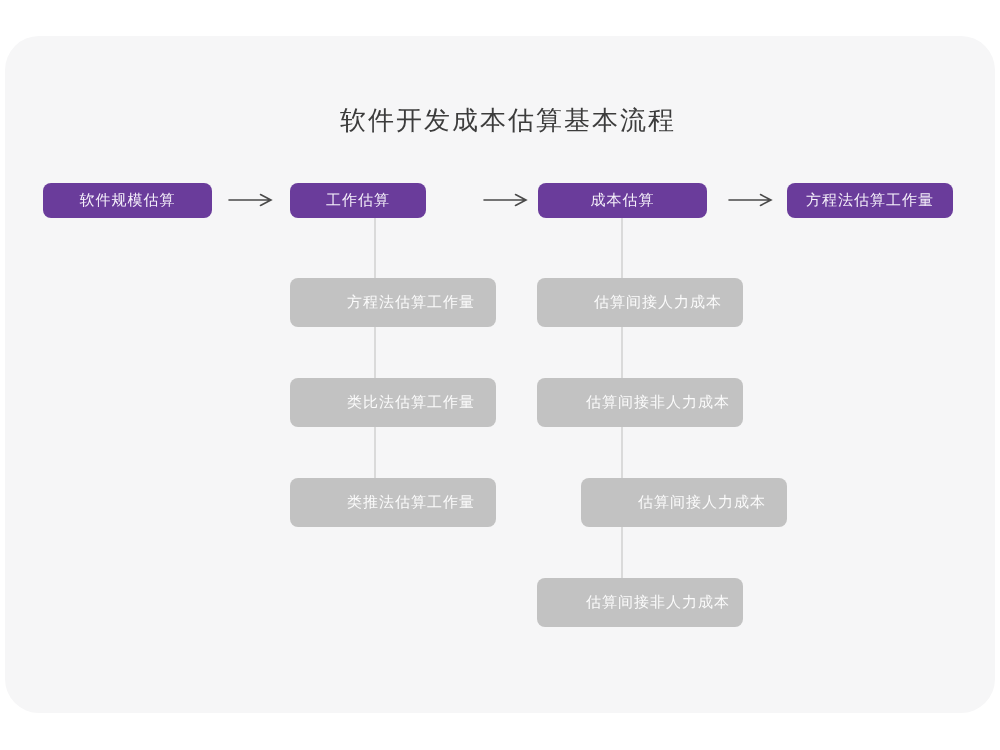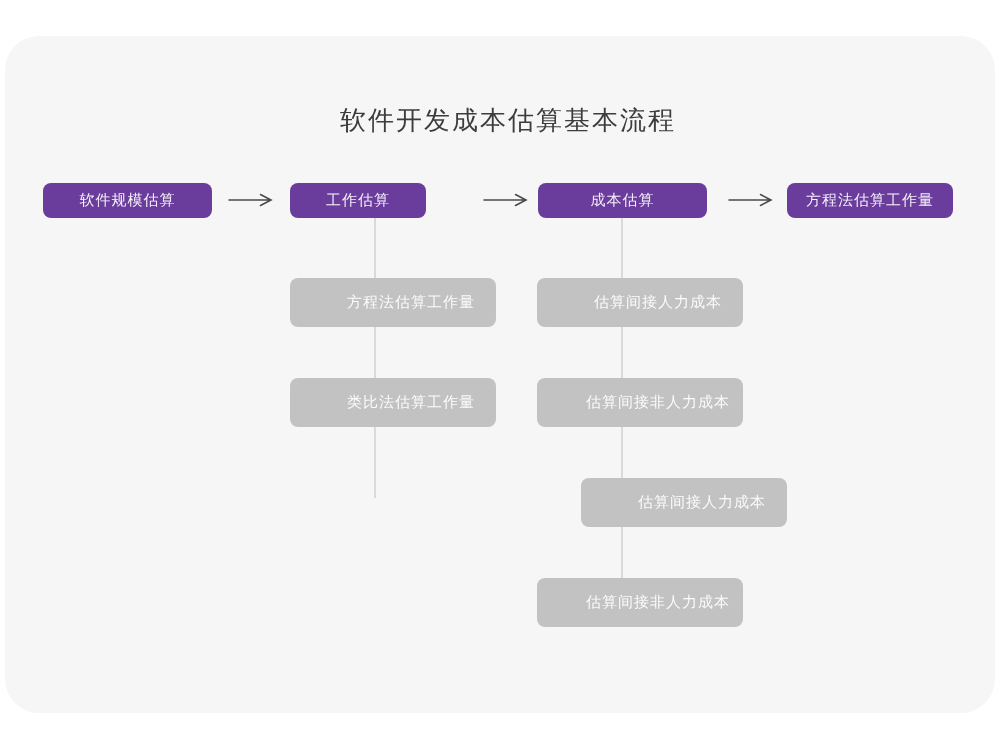--- a/index.html
+++ b/index.html
@@ -90,19 +90,20 @@
   <div class="node main" style="left:538px; width:169px;">成本估算</div>
 
   <svg class="arrow" style="left:728px;" viewBox="0 0 46 16">
     <path d="M1 8 H42 M32.5 2.5 L43 8 L32.5 13.5" stroke="#4a4a4a" stroke-width="1.6" fill="none" stroke-linecap="round"></path>
   </svg>
 
   <div class="node main" style="left:787px; width:166px;">方程法估算工作量</div>
 
   <div class="node sub" style="left:290px; top:278px; width:170px;">方程法估算工作量</div>
   <div class="node sub" style="left:290px; top:378px; width:170px;font-family:Liberation Mono, monospace;">类比法估算工作量</div>
+  <div class="node sub" style="left:290px; top:478px; width:170px;">类推法估算工作量</div>
 
   <div class="node sub" style="left:537px; top:278px; width:170px;">估算间接人力成本</div>
   <div class="node sub" style="left:537px; top:378px; width:170px;">估算间接非人力成本</div>
   <div class="node sub" style="left:537px; top:478px; width:170px;margin-left:44px;">估算间接人力成本</div>
   <div class="node sub" style="left:537px; top:578px; width:170px;">估算间接非人力成本</div>
 
 </div>
 
 </body></html>

